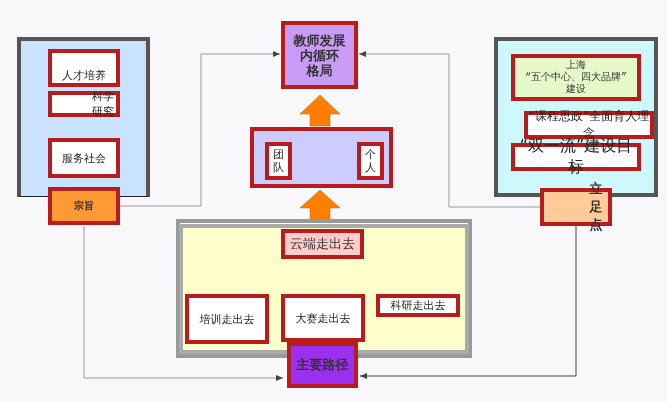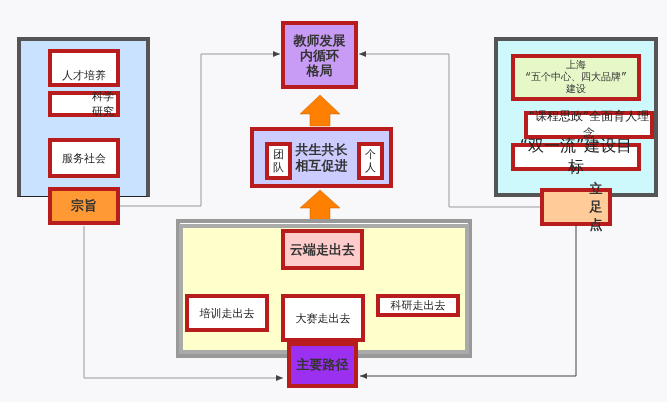--- a/index.html
+++ b/index.html
@@ -30,61 +30,59 @@
 <div class="box" style="left:281px;top:21px;width:77px;height:68px;background:#c89cf5;font-size:13px;font-weight:bold;white-space:pre-line;line-height:15px;">
   <span>教师发展
 内循环
 格局</span>
 </div>
 
 <div class="box" style="left:250px;top:127px;width:143px;height:61px;background:#ccccff;">
   <div class="box w" style="left:11px;top:11px;width:27px;height:38px;white-space:pre-line;line-height:13px;font-size:11px;">
     <span>团
 队</span></div>
-  <span style="white-space:pre-line;font-weight:bold;font-size:13px;line-height:16px;color:#333;">共生共长
-相互促进</span>
   <div class="box w" style="left:103px;top:11px;width:27px;height:38px;white-space:pre-line;line-height:13px;font-size:11px;">
     <span>个
 人</span></div>
 </div>
 
 <div class="box" style="left:17px;top:37px;width:133px;height:160px;background:#c9e2ff;border-color:#555;border-bottom:1.5px solid #222;"></div>
 <div class="box w" style="left:48px;top:49px;width:72px;height:38px;align-items:flex-end;">
     <span>人才培养</span>
   </div>
 <div class="box w" style="left:48px;top:91px;width:72px;height:26px;padding-left:38px;">
     <span>科学研究</span>
   </div>
 <div class="box w" style="left:48px;top:138px;width:72px;height:40px;">
     <span>服务社会</span>
   </div>
-<div class="box" style="left:48px;top:187px;width:72px;height:38px;background:#ff9933;font-size:13px;font-weight:bold;">
+<div class="box" style="left:48px;top:187px;width:72px;height:38px;background:#ff9933;font-size:10px;font-weight:bold;">
     <span>宗旨</span>
   </div>
 
 <div class="box" style="left:494px;top:37px;width:164px;height:160px;background:#cdf9fc;border-color:#555;"></div>
 <div class="box" style="left:511px;top:54px;width:130px;height:47px;background:#e6f7c8;font-size:10px;white-space:pre-line;line-height:12px;font-family:Liberation Mono, monospace;"><span>上海
 “五个中心、四大品牌”
 建设</span></div>
 <div class="box w" style="left:511px;top:111px;width:130px;height:28px;font-size:12px;margin-left:13px;">
     <span>“课程思政”全面育人理念</span>
   </div>
 <div class="box w" style="left:511px;top:143px;width:130px;height:28px;font-size:16px;">
     <span>“双一流”建设目标</span>
   </div>
 <div class="box" style="left:540px;top:188px;width:72px;height:38px;background:#ffcc99;font-size:13px;font-weight:bold;padding-left:40px;">
     <span>立足点</span>
   </div>
 
 <div class="box" style="left:176px;top:219px;width:296px;height:139px;background:#fff;border-color:#999;"></div>
 <div class="box" style="left:179px;top:224px;width:290px;height:130px;background:#ffffcc;border-color:#aaa;"></div>
-<div class="box" style="left:281px;top:229px;width:83px;height:41px;background:#ffcccc;font-size:13px;font-weight:bold;">
+<div class="box" style="left:281px;top:229px;width:83px;height:30px;background:#ffcccc;font-size:13px;font-weight:normal;">
     <span>云端走出去</span>
   </div>
-<div class="box w" style="left:185px;top:294px;width:84px;height:38px;">
+<div class="box w" style="left:185px;top:294px;width:84px;height:50px;">
     <span>培训走出去</span>
   </div>
 <div class="box w" style="left:281px;top:294px;width:84px;height:48px;">
     <span>大赛走出去</span>
   </div>
 <div class="box w" style="left:376px;top:294px;width:84px;height:23px;">
     <span>科研走出去</span>
   </div>
 <div class="box" style="left:287px;top:342px;width:71px;height:46px;background:#9b30f0;font-size:13px;font-weight:bold;color:#333;">
     <span>主要路径</span>

